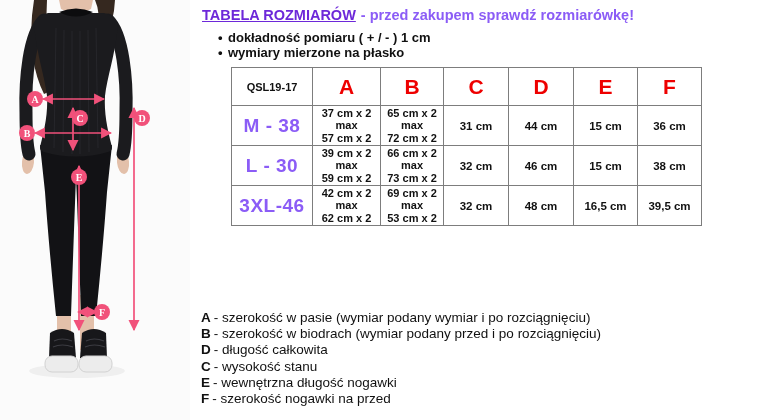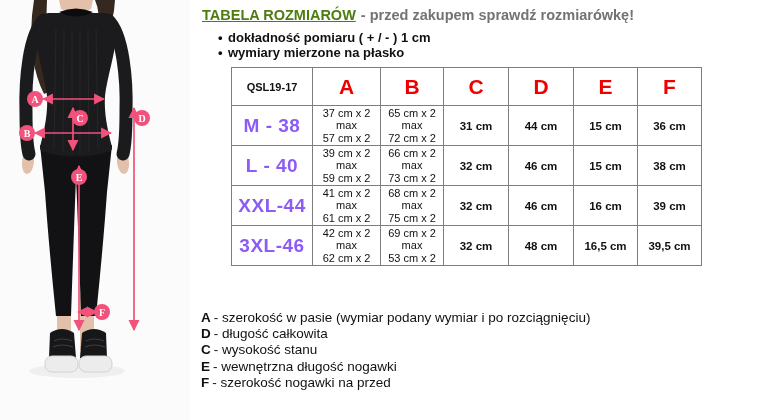--- a/index.html
+++ b/index.html
@@ -4,35 +4,35 @@
 <style>
   html,body{margin:0;padding:0;}
   body{
     width:768px;height:420px;background:#ffffff;position:relative;overflow:hidden;
     font-family:"Liberation Sans", sans-serif;color:#111;
   }
   .stage{position:absolute;inset:0;}
   svg.model{position:absolute;left:0;top:0;}
 
   .heading{position:absolute;left:202px;top:7px;font-size:14.5px;font-weight:bold;white-space:nowrap;}
-  .t-red{color:#4d7c0f;text-decoration:underline;}
-  .t-sub{margin-left:5px;color:#737373;}
+  .t-red{color:#6d28d9;text-decoration:underline;}
+  .t-sub{margin-left:5px;color:#8b5cf6;}
 
   .bullet{position:absolute;left:218px;font-size:13px;font-weight:bold;white-space:nowrap;}
   .bullet .dot{display:inline-block;width:10px;}
   .b1{top:30px;} .b2{top:45px;}
 
   table.sizes{position:absolute;left:231px;top:67px;border-collapse:collapse;table-layout:fixed;}
   table.sizes td{border:1px solid #7d7d7d;text-align:center;vertical-align:middle;padding:0;background:#fff;margin-left:12px;}
   tr.hrow td{height:37px;}
   tr.drow td{height:39px;}
   td.model{font-size:11px;font-weight:bold;color:#111;}
   td.colh{font-size:21px;font-weight:bold;color:#ee0000;}
   td.size{font-size:19px;font-weight:bold;color:#8b5cf6;letter-spacing:0.5px;}
-  td.multi{font-size:11px;font-weight:normal;white-space:pre-line;line-height:12.5px;}
+  td.multi{font-size:11px;font-weight:bold;white-space:pre-line;line-height:12.5px;}
   td.val{font-size:11.5px;font-weight:bold;}
 
   .legend{position:absolute;left:201px;top:310px;font-size:13.5px;}
   .lrow{height:16.2px;line-height:16.2px;white-space:nowrap;}
   .lrow b{margin-right:3px;}
 </style>
 </head>
 <body>
 
 <div class="stage">
@@ -141,62 +141,50 @@
 57 cm x 2</td>
       <td class="multi">65 cm x 2
 max
 72 cm x 2</td>
       <td class="val">31 cm</td>
       <td class="val">44 cm</td>
       <td class="val">15 cm</td>
       <td class="val">36 cm</td>
     </tr>
     <tr class="drow">
-      <td class="size">L - 40</td>
+      <td class="size">L - 30</td>
       <td class="multi">39 cm x 2
 max
 59 cm x 2</td>
       <td class="multi">66 cm x 2
 max
 73 cm x 2</td>
       <td class="val">32 cm</td>
       <td class="val">46 cm</td>
       <td class="val">15 cm</td>
       <td class="val">38 cm</td>
-    </tr>
-    <tr class="drow">
-      <td class="size">XXL-44</td>
-      <td class="multi">41 cm x 2
-max
-61 cm x 2</td>
-      <td class="multi">68 cm x 2
-max
-75 cm x 2</td>
-      <td class="val">32 cm</td>
-      <td class="val">46 cm</td>
-      <td class="val">16 cm</td>
-      <td class="val">39 cm</td>
     </tr>
     <tr class="drow">
       <td class="size">3XL-46</td>
       <td class="multi">42 cm x 2
 max
 62 cm x 2</td>
       <td class="multi">69 cm x 2
 max
 53 cm x 2</td>
       <td class="val">32 cm</td>
       <td class="val">48 cm</td>
       <td class="val">16,5 cm</td>
       <td class="val">39,5 cm</td>
     </tr>
   </tbody>
     </table>
 
   <div class="legend">
     <div class="lrow"><b>A</b><span>- szerokość w pasie (wymiar podany wymiar i po rozciągnięciu)</span></div>
+    <div class="lrow"><b>B</b><span>- szerokość w biodrach (wymiar podany przed i po rozciągnięciu)</span></div>
     <div class="lrow"><b>D</b><span>- długość całkowita</span></div>
     <div class="lrow"><b>C</b><span>- wysokość stanu</span></div>
     <div class="lrow"><b>E</b><span>- wewnętrzna długość nogawki</span></div>
     <div class="lrow"><b>F</b><span>- szerokość nogawki na przed</span></div>
   </div>
 
 </div>
 
 </body></html>

